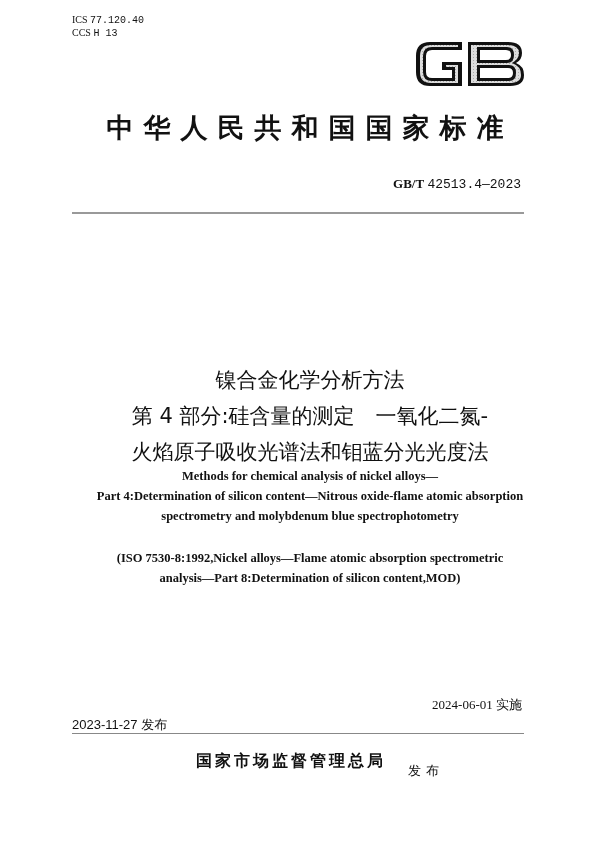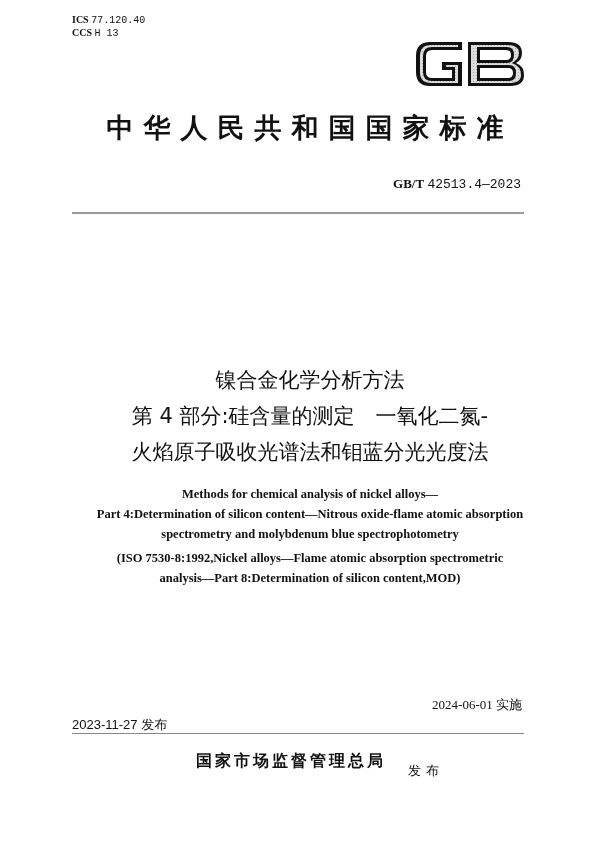--- a/index.html
+++ b/index.html
@@ -1,28 +1,28 @@
 <!DOCTYPE html>
 <html><head>
 <meta charset="utf-8">
 <style>
   html, body { margin:0; padding:0; background:#fff; }
   body { width:600px; height:849px; position:relative; overflow:hidden; color:#111; font-family:"Liberation Serif", serif; }
   .abs { position:absolute; }
   .ics { left:72px; top:14px; font-size:10px; line-height:12px; font-family:"Liberation Serif", serif; }
-  .ics span.k { font-weight:bold; }
+  .ics span.k { font-weight:normal; }
   .ics span.v { font-family:Liberation Mono, monospace; }
   .logo { left:410px; top:36px; width:120px; height:56px; }
   .nat-title { left:60px; top:110px; width:500px; text-align:center; font-size:27px; font-weight:bold; letter-spacing:10px; font-family:"DejaVu Serif", serif; }
   .stdno { right:79px; top:176px; font-size:13px; }
   .stdno .p { font-weight:bold; font-family:"Liberation Serif", serif;margin-top:47px; }
   .stdno .n { font-family:Liberation Mono, monospace; }
   .rule1 { left:72px; top:212px; width:452px; height:2px; background:#999; }
   .cn-title { left:40px; top:332px; width:540px; text-align:center; font-family:"DejaVu Sans", sans-serif; font-size:21px; line-height:36px;margin-top:30px; }
-  .en-title { left:40px; top:484px; width:540px; text-align:center; font-family:"Liberation Serif", serif; font-weight:bold; font-size:12.5px; line-height:20px; }
+  .en-title { left:40px; top:466px; width:540px; text-align:center; font-family:"Liberation Serif", serif; font-weight:bold; font-size:12.5px; line-height:20px; }
   .iso { left:40px; top:548px; width:540px; text-align:center; font-family:"Liberation Serif", serif; font-weight:bold; font-size:12.5px; line-height:20px; }
   .date-l { left:72px; top:716px; font-family:"Liberation Sans", sans-serif; font-size:13px; }
   .date-r { right:78px; top:696px; font-family:Liberation Serif, serif; font-size:13px; }
   .rule2 { left:72px; top:733px; width:452px; height:1px; background:#888; }
   .issuers { left:196px; top:752px; font-family:Liberation Mono, monospace; font-weight:bold; font-size:16px; line-height:21px; letter-spacing:3px; }
   .issue-label { left:408px; top:762px; font-family:"DejaVu Sans", sans-serif; font-size:13px; letter-spacing:5px; }
 </style>
 </head>
 <body>
 

